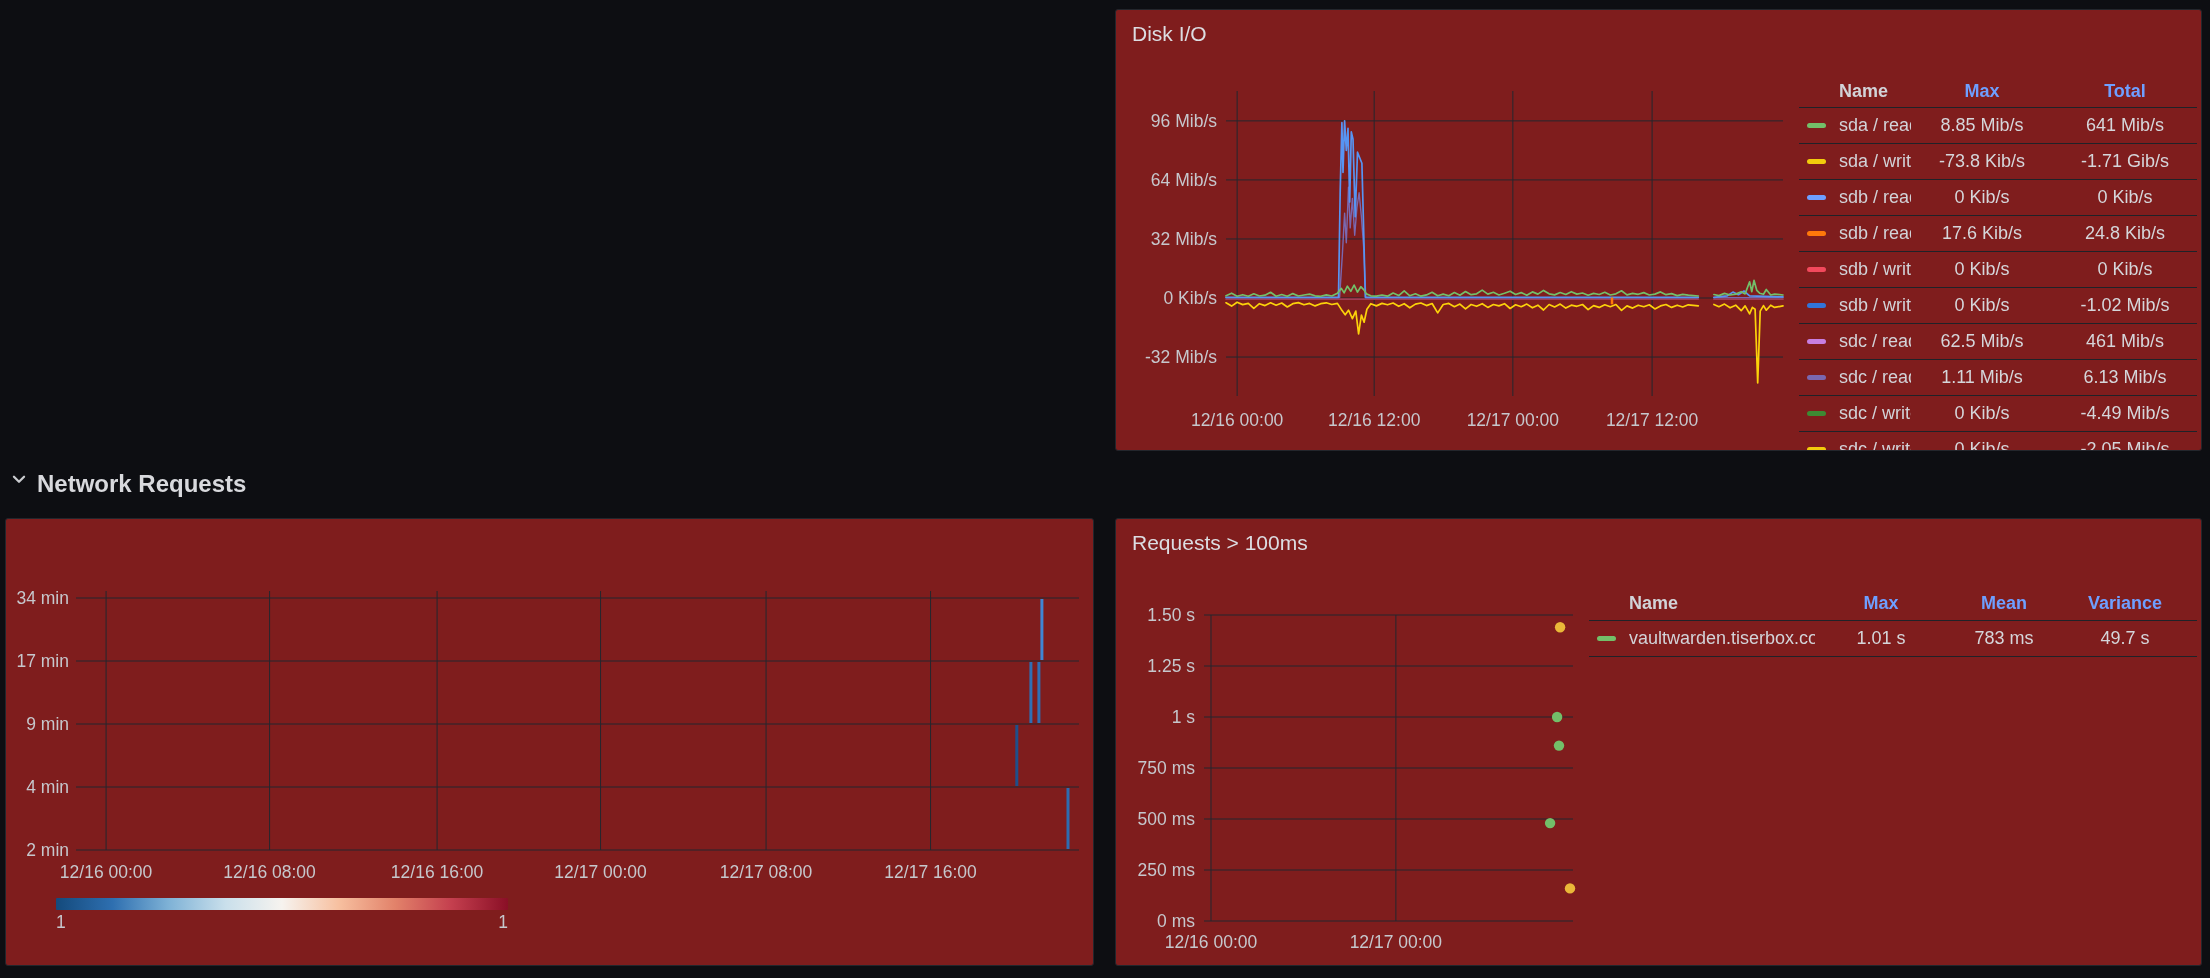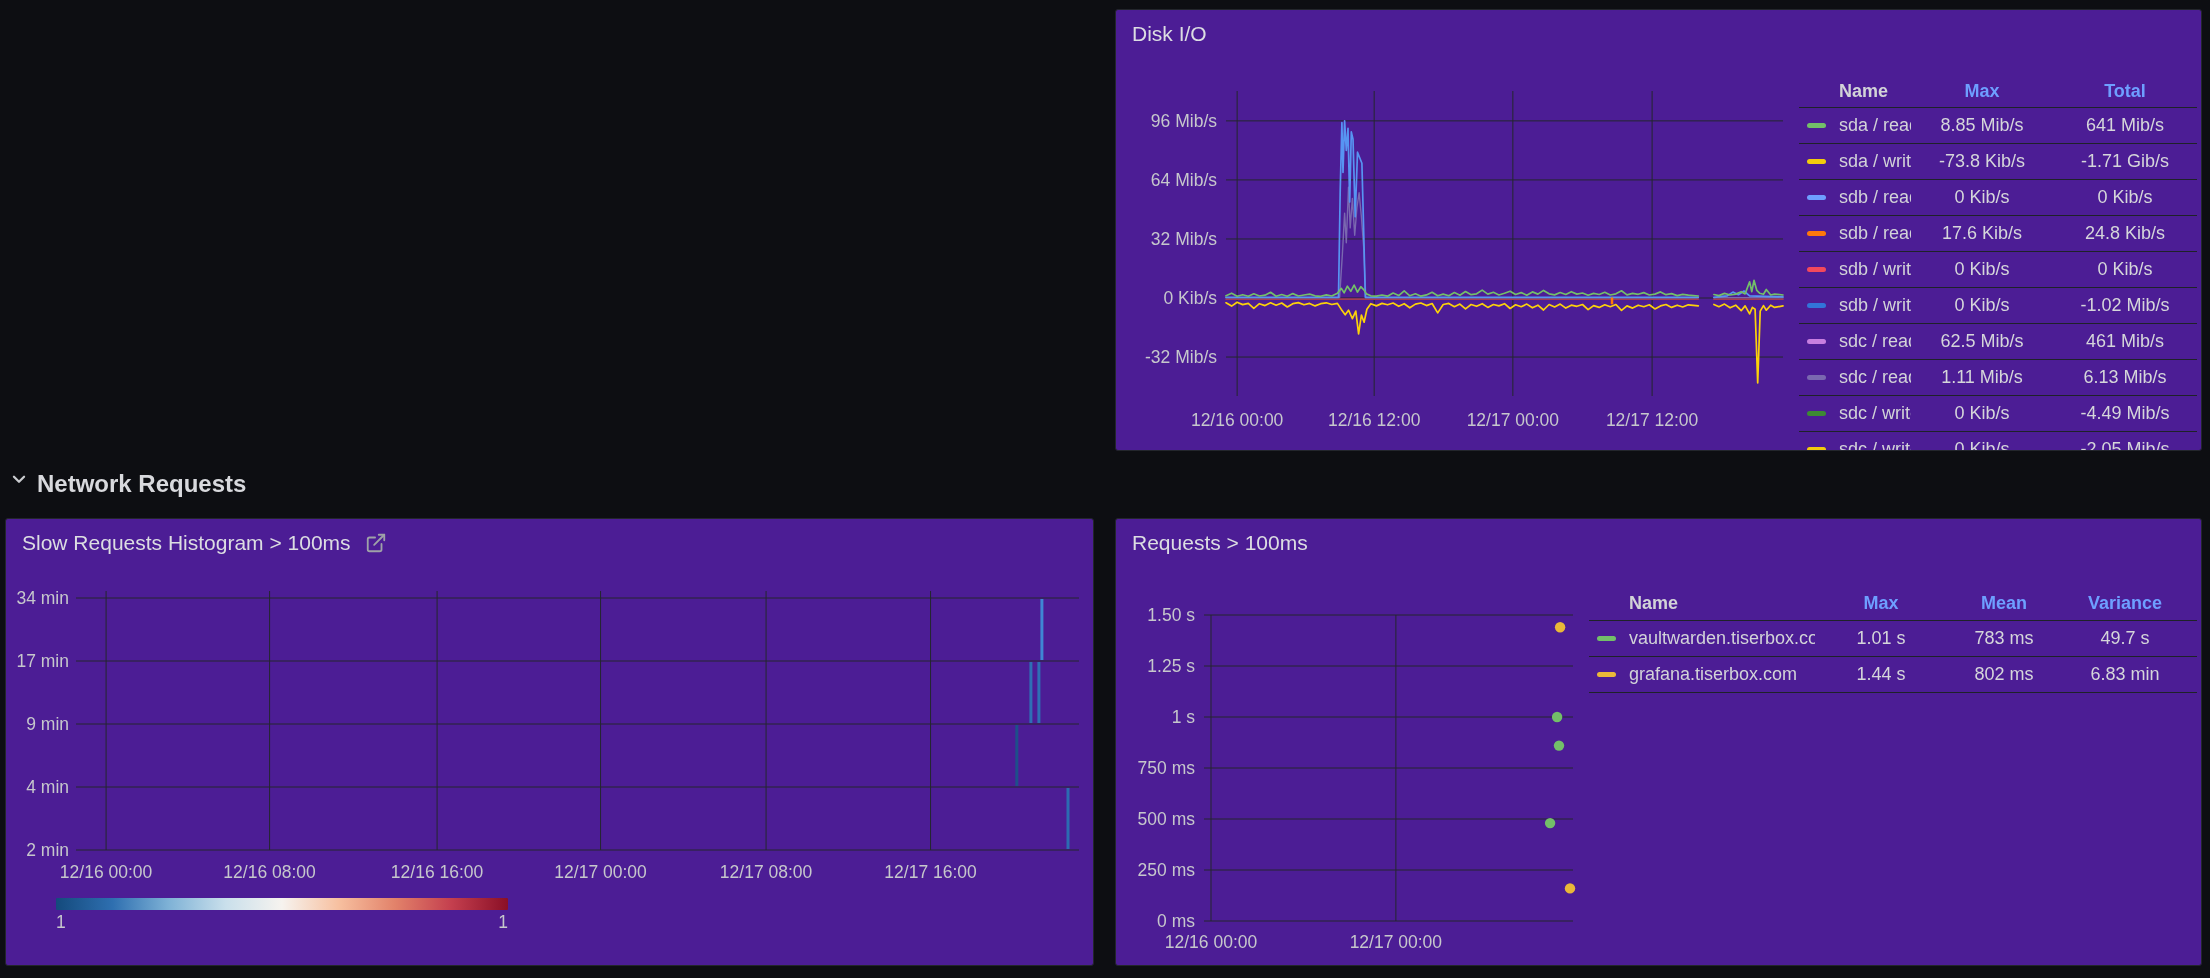--- a/index.html
+++ b/index.html
@@ -1,21 +1,21 @@
 <!DOCTYPE html>
 <html><head>
 <meta charset="utf-8">
 <style>
   html,body{margin:0;padding:0}
   body{
     width:2210px;height:978px;position:relative;overflow:hidden;
     background:#0d0e12;color:#d5d6da;
     font-family:"Liberation Sans",sans-serif;
   }
-  .panel{position:absolute;background:#4c1d95;border:1px solid #23262c;border-radius:3px;overflow:hidden}
+  .panel{position:absolute;background:#7f1d1d;border:1px solid #23262c;border-radius:3px;overflow:hidden}
   #panel-disk{left:1115px;top:9px;width:1085px;height:440px}
   #panel-hist{left:5px;top:518px;width:1087px;height:446px}
   #panel-req{left:1115px;top:518px;width:1085px;height:446px}
   .panel-title{position:absolute;left:16px;top:12px;display:flex;align-items:center;gap:14px;
     font-size:21px;font-weight:500;color:#dcdde2;white-space:nowrap;cursor:pointer}
   #section-row{position:absolute;left:10px;top:470px;display:flex;align-items:flex-start;gap:9px;
     font-size:24px;font-weight:700;color:#d8d9dd;cursor:pointer}
   svg{display:block}
   svg text{font-family:inherit}
   .ax{fill:#c6c7cc;font-size:17.5px}
@@ -168,30 +168,20 @@
 <div id="section-row">
   <span class="iconbtn">
     <svg width="18" height="18" viewBox="0 0 16 16" fill="none" stroke="#caccd0" stroke-width="2" stroke-linecap="round" stroke-linejoin="round">
         <path d="M3.5 6l4.5 4.5L12.5 6"></path>
       </svg>
   </span>
   <span>Network Requests</span>
 </div>
 
 <section class="panel" id="panel-hist">
-  <div class="panel-title">
-    <span>Slow Requests Histogram &gt; 100ms</span>
-    <span class="iconbtn">
-      <svg width="22" height="22" viewBox="0 0 24 24" fill="none" stroke="#9fa2a8" stroke-width="2" stroke-linecap="round" stroke-linejoin="round">
-        <path d="M15 3h6v6"></path>
-          <path d="M10 14L21 3"></path>
-          <path d="M18 13v6a2 2 0 0 1-2 2H5a2 2 0 0 1-2-2V8a2 2 0 0 1 2-2h6"></path>
-      </svg>
-    </span>
-  </div>
   <svg id="hist-svg" width="1068" height="315" viewBox="0 0 1068 315" style="position:absolute;left:9px;top:62px">
       <line x1="61" y1="17" x2="1064" y2="17" stroke="#24272e" stroke-width="1"></line>
       <text x="54" y="23" text-anchor="end" class="ax">34 min</text>
       <line x1="61" y1="80" x2="1064" y2="80" stroke="#24272e" stroke-width="1"></line>
       <text x="54" y="86" text-anchor="end" class="ax">17 min</text>
       <line x1="61" y1="143" x2="1064" y2="143" stroke="#24272e" stroke-width="1"></line>
       <text x="54" y="149" text-anchor="end" class="ax">9 min</text>
       <line x1="61" y1="206" x2="1064" y2="206" stroke="#24272e" stroke-width="1"></line>
       <text x="54" y="212" text-anchor="end" class="ax">4 min</text>
       <line x1="61" y1="269" x2="1064" y2="269" stroke="#24272e" stroke-width="1"></line>
@@ -260,23 +250,14 @@
       </div>
       <div class="lrow">
         <div class="lcell licon">
           <span class="dash" style="background: rgb(115, 191, 105);"></span>
         </div>
         <div class="lcell lname">vaultwarden.tiserbox.com</div>
         <div class="lcell lnum">1.01 s</div>
         <div class="lcell lnum">783 ms</div>
         <div class="lcell lnum">49.7 s</div>
       </div>
-      <div class="lrow">
-        <div class="lcell licon">
-          <span class="dash" style="background: rgb(234, 184, 57);"></span>
-        </div>
-        <div class="lcell lname">grafana.tiserbox.com</div>
-        <div class="lcell lnum">1.44 s</div>
-        <div class="lcell lnum">802 ms</div>
-        <div class="lcell lnum">6.83 min</div>
-      </div>
     </div>
 </section>
 
 </body></html>

